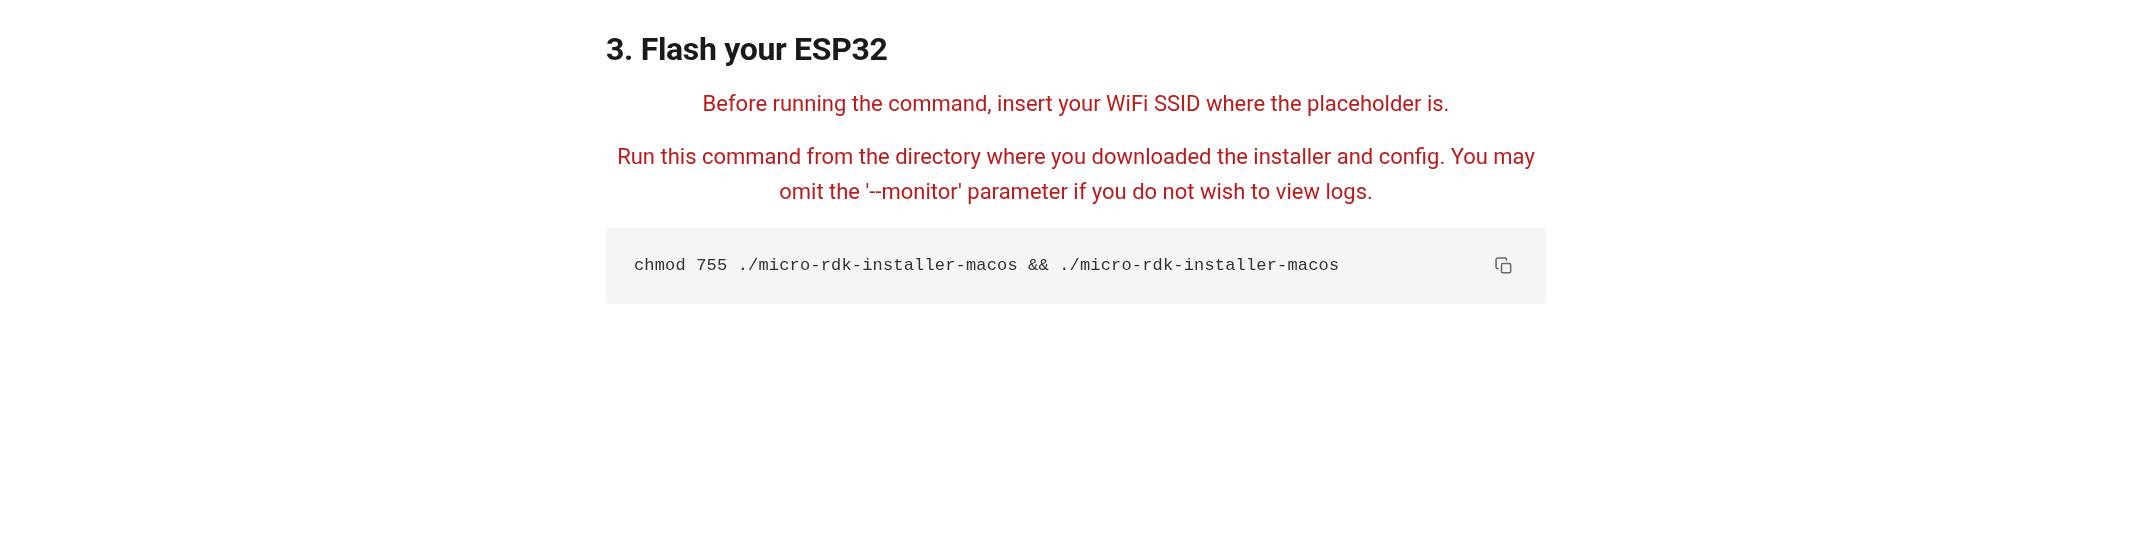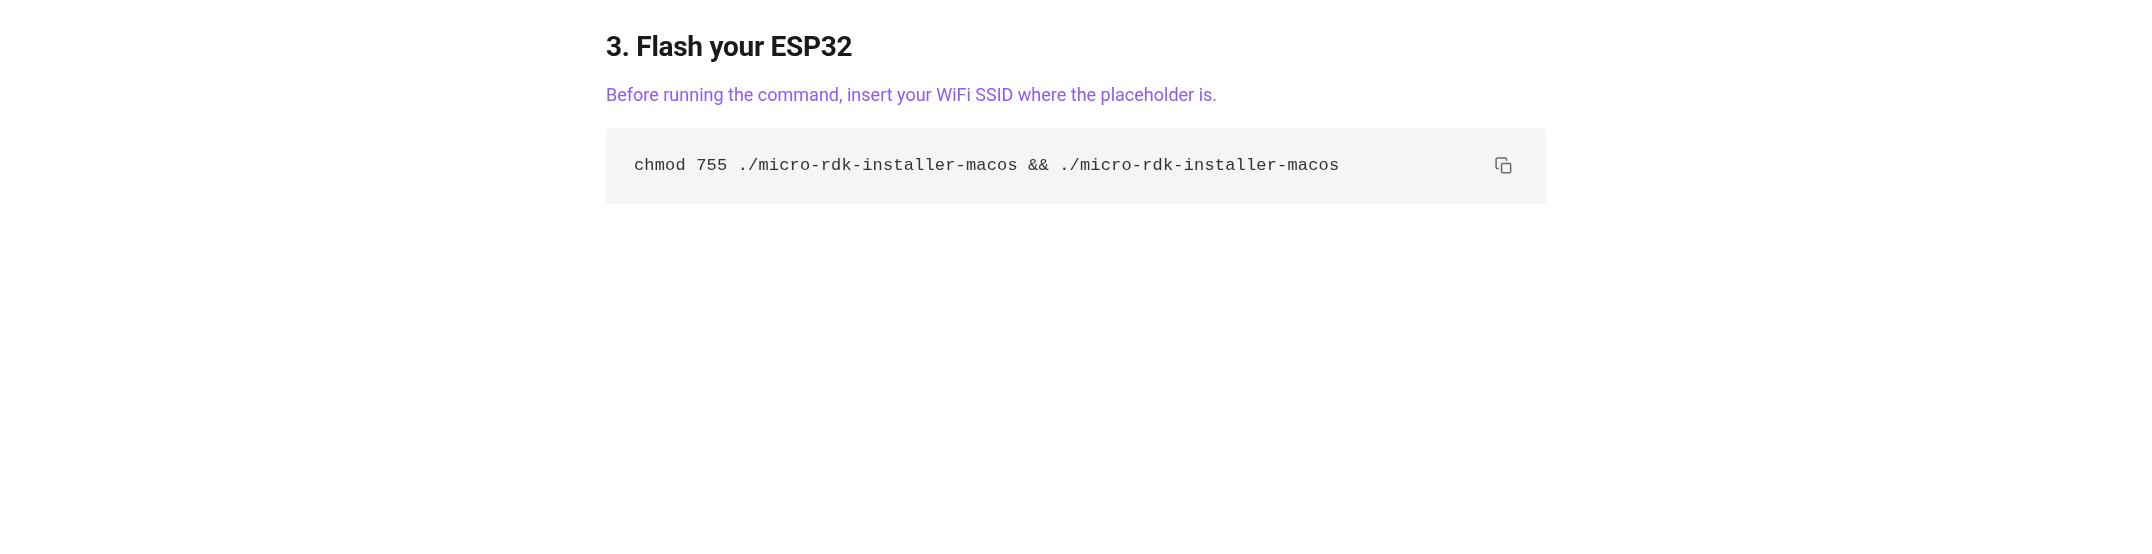--- a/index.html
+++ b/index.html
@@ -12,31 +12,32 @@
       background: #ffffff;
       color: #333333;
       padding: 30px 0;
     }
     .container {
       max-width: 980px;
       margin: 0 auto;
       padding: 0 20px;
     }
     .heading {
-      font-size: 28px;
+      font-size: 32px;
       font-weight: 700;
       color: #1a1a1a;
       margin-bottom: 18px;
       letter-spacing: -0.01em;
     }
     .paragraph {
-      font-size: 18px;
+      font-size: 22px;
       line-height: 1.6;
-      color: #8b5cf6;
+      color: #b91c1c;
       margin-bottom: 18px;
+      text-align: center;
     }
     .code-block {
       background: #f5f5f5;
       border-radius: 4px;
       padding: 24px 28px;
       display: flex;
       align-items: center;
       justify-content: space-between;
       margin-top: 18px;
     }
@@ -66,20 +67,21 @@
       fill: none;
     }
   </style>
 </head>
 <body>
 
 <div class="container">
   <h3 class="heading">3. Flash your ESP32</h3>
 
   <p class="paragraph">Before running the command, insert your WiFi SSID where the placeholder is.</p>
+  <p class="paragraph">Run this command from the directory where you downloaded the installer and config. You may omit the '--monitor' parameter if you do not wish to view logs.</p>
 
   <div class="code-block">
     <code class="code-text">chmod 755 ./micro-rdk-installer-macos &amp;&amp; ./micro-rdk-installer-macos</code>
     <button class="copy-button" aria-label="Copy code">
       <svg viewBox="0 0 24 24" stroke-width="1.8" stroke-linecap="round" stroke-linejoin="round">
         <rect x="9" y="9" width="11" height="11" rx="1.5" ry="1.5"></rect>
         <path d="M5 15H4a1.5 1.5 0 0 1-1.5-1.5V4A1.5 1.5 0 0 1 4 2.5h9.5A1.5 1.5 0 0 1 15 4v1"></path>
       </svg>
     </button>
   </div>

